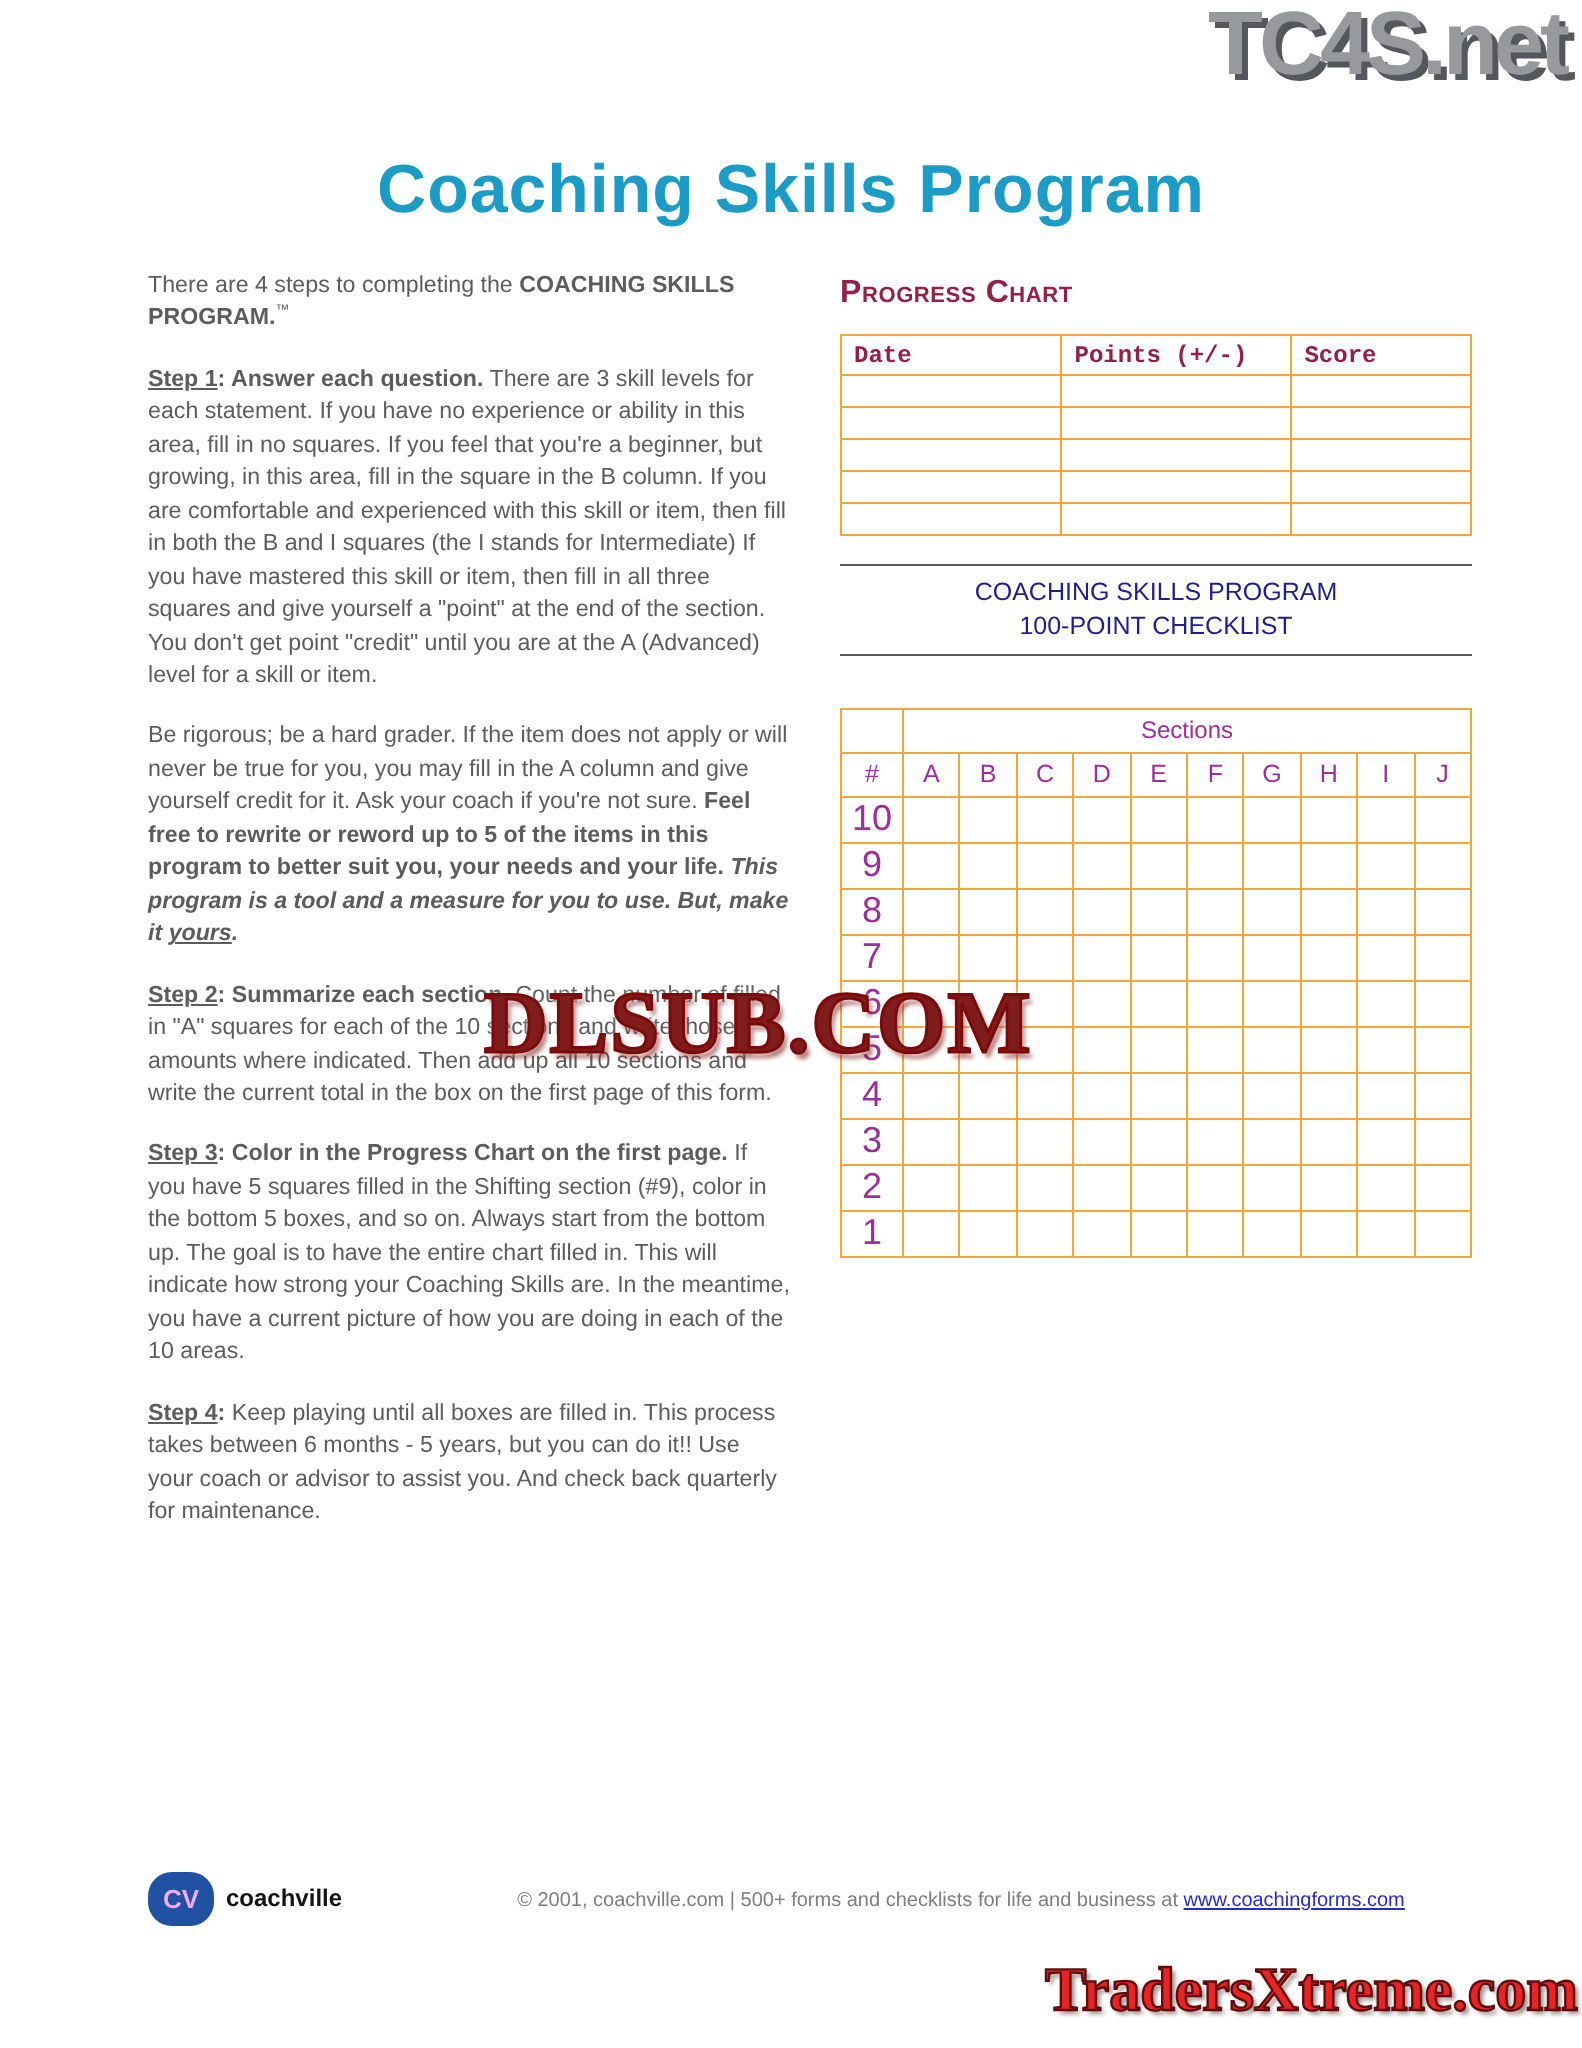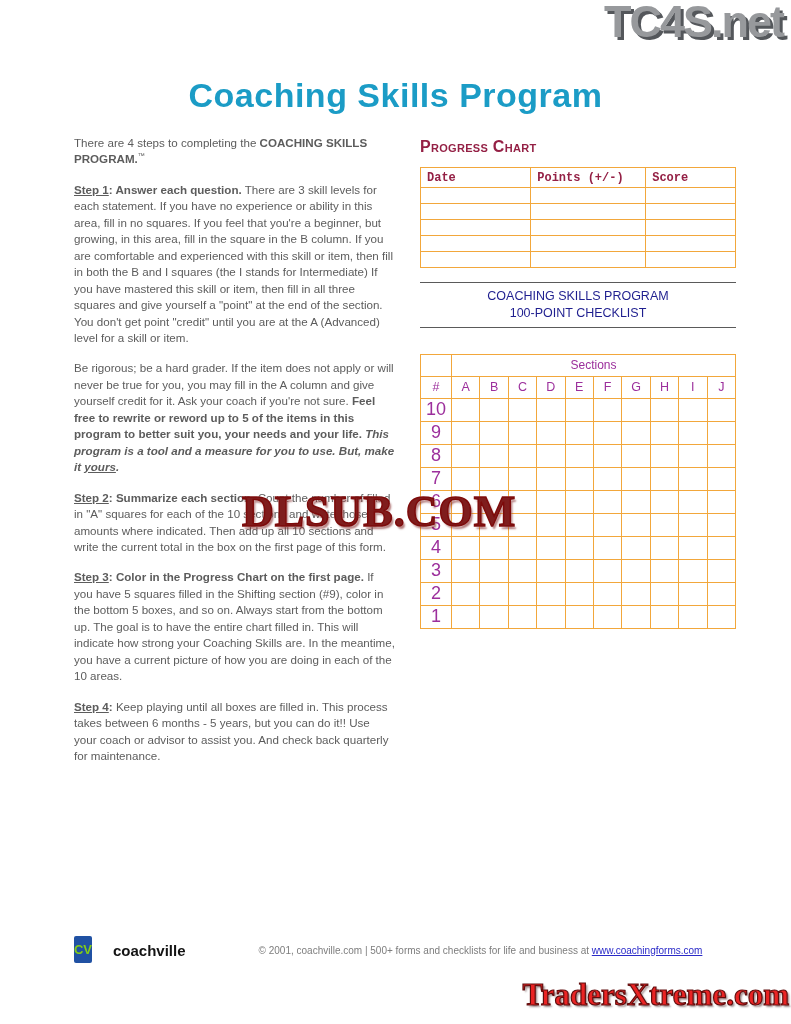--- a/index.html
+++ b/index.html
@@ -71,28 +71,28 @@
   table.sections-grid tbody th { font-size:18px; }
   table.sections-grid tbody tr { height:23px; }
 
   .sections-note {
     margin-top:13px; color:#1f1f8f; font-variant:small-caps;
     font-size:12.5px; line-height:1.5; letter-spacing:0.2px;
   }
 
   
   .footer-logo {
-    position:absolute; left:74px; top:936px; width:18px; height:27px;
-    background:#2051a3; border-radius:2px; color:#84cc16;
+    position:absolute; left:74px; top:936px; width:33px; height:27px;
+    background:#2051a3; border-radius:12px; color:#f0abfc;
     font-weight:bold; font-size:13px; display:flex;
     align-items:center; justify-content:center;
   }
   .brand-name {
     position:absolute; left:113px; top:942px;
-    font-size:15px; font-weight:bold; color:#141414;
+    font-size:12px; font-weight:bold; color:#141414;
   }
   .copyright {
     position:absolute; left:228px; top:945px; width:505px;
     text-align:center; font-size:10px; color:#7d7d7d;
   }
   .copyright a { color:#2a2ac8; text-decoration:underline; cursor:pointer; }
 
   
   .dlsub {
     position:absolute; left:242px; top:486px; z-index:50;

